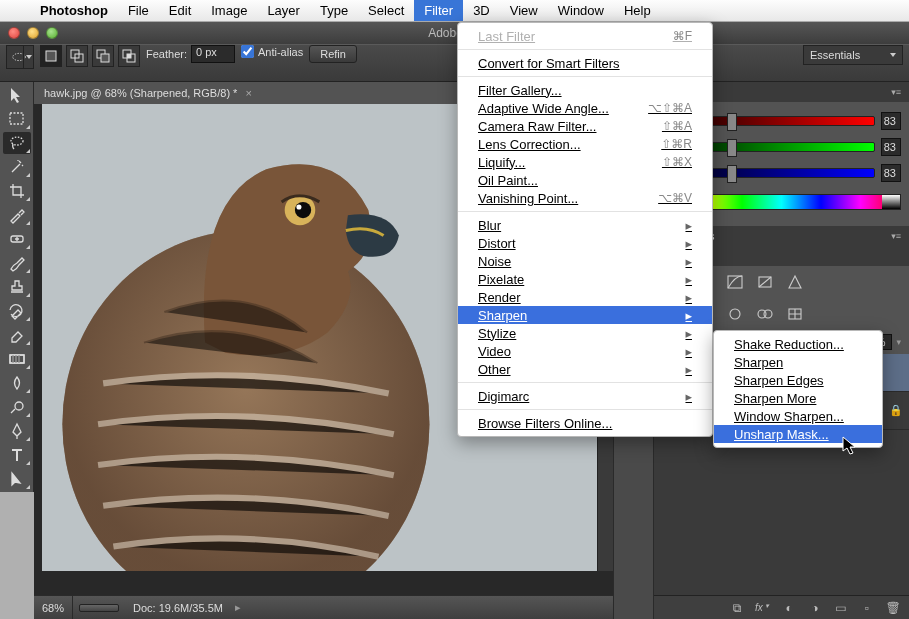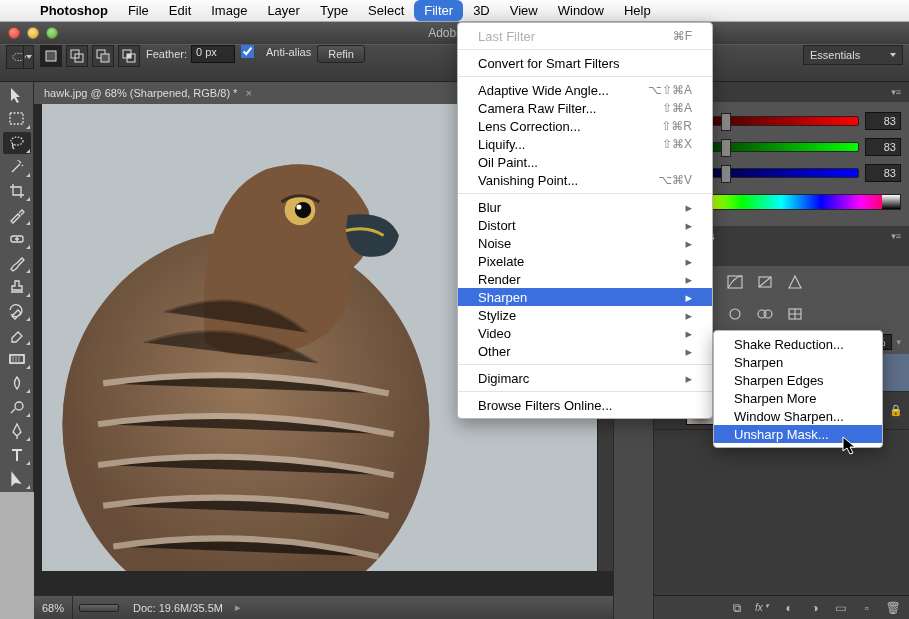--- a/index.html
+++ b/index.html
@@ -3,21 +3,21 @@
 <meta charset="utf-8">
 <style>
 * { margin: 0; padding: 0; box-sizing: border-box; font-family: "Lucida Grande", "Helvetica Neue", Arial, sans-serif; }
 body { width: 909px; height: 619px; background: #b0b0b0; overflow: hidden; position: relative; }
 
 
 .menubar { height: 22px; background: linear-gradient(#fdfdfd,#e8e8e8); display: flex; align-items: center; font-size: 13px; color: #000; border-bottom: 1px solid #aaa; }
 .menubar .apple { width: 30px; text-align: center; font-size: 15px; }
 .menubar .appname { font-weight: bold; padding: 0 10px; }
 .menubar .mitem { padding: 0 10px; height: 100%; display: flex; align-items: center; text-align: right; }
-.menubar .mitem.active { background: #3875d7; color: #fff; border-radius: 6px; }
+.menubar .mitem.active { background: #3875d7; color: #fff; }
 
 
 .titlebar { height: 22px; background: linear-gradient(#565656,#3d3d3d); display: flex; align-items: center; position: relative; font-size: 12px; color: #bbb; }
 .traffic { display: flex; gap: 7px; padding-left: 8px; }
 .light { width: 12px; height: 12px; border-radius: 50%; border: 1px solid rgba(0,0,0,0.3); }
 .red { background: radial-gradient(circle at 40% 35%, #ff8b82, #e0443e); }
 .yellow { background: radial-gradient(circle at 40% 35%, #ffe08a, #e0a42e); }
 .green { background: radial-gradient(circle at 40% 35%, #a8e38f, #58b030); }
 .titlebar .title { position: absolute; left: 50%; transform: translateX(-50%); }
 
@@ -25,21 +25,21 @@
 .optbar { height: 38px; background: linear-gradient(#4a4a4a,#3a3a3a); border-top: 1px solid #5a5a5a; border-bottom: 1px solid #222; display: flex; align-items: flex-start; padding: 0 6px; font-size: 11px; color: #ddd; gap: 6px; }
 .optbar .seg { display: flex; align-items: center; gap: 4px; }
 .optbar .tool-preset { width: 28px; height: 24px; background: #3a3a3a; border: 1px solid #222; display: flex; align-items: center; justify-content: center; position: relative; }
 .optbar .tool-preset svg { width: 18px; height: 16px; }
 .optbar .mini-dd { position: absolute; right: -1px; bottom: -1px; top: -1px; width: 11px; border-left: 1px solid #222; display: flex; align-items: center; justify-content: center; }
 .optbar .mini-dd::after { content:""; border-left:3px solid transparent; border-right:3px solid transparent; border-top:4px solid #ccc; }
 .optbar .sel-btn { width: 22px; height: 22px; background: #3a3a3a; border: 1px solid #222; display:flex; align-items:center; justify-content:center; }
 .optbar .sel-btn.active { background: #222; }
 .optbar .sel-btn svg { width: 14px; height: 14px; }
 .optbar .numfield { width: 44px; height: 18px; background: #2b2b2b; border: 1px solid #111; color: #ddd; padding: 0 4px; font-size: 11px; }
-.optbar .chk { display:flex; align-items:center; gap:12px; }
+.optbar .chk { display:flex; align-items:center; gap:4px; }
 .optbar .chk input { accent-color:#3875d7; }
 .optbar .btn { background: linear-gradient(#555,#3a3a3a); border: 1px solid #222; border-radius: 3px; padding: 2px 10px; color: #ddd; font-size: 11px; }
 .optbar .workspace { margin-left: auto; width: 100px; height: 20px; background: #3a3a3a; border: 1px solid #222; display: flex; align-items: center; padding: 0 6px; justify-content: space-between; }
 .optbar .workspace::after { content:""; border-left:3px solid transparent; border-right:3px solid transparent; border-top:4px solid #ccc; margin-left: 6px; }
 
 
 .toolbars { position: absolute; left: 0; top: 82px; width: 34px; background: #535353; border-right: 1px solid #2a2a2a; }
 .toolbtn { width: 28px; height: 22px; margin: 2px 3px; display: flex; align-items: center; justify-content: center; position: relative; border-radius: 2px; }
 .toolbtn.active { background: #2a2a2a; }
 .toolbtn svg { width: 18px; height: 18px; fill: none; stroke: #ddd; stroke-width: 1.3; }
@@ -68,21 +68,21 @@
 .phead .tab { color: #ddd; }
 .phead .tab.dim { color: #888; }
 .phead .menu-dd { margin-left:auto; font-size: 9px; color:#aaa; }
 .colorpanel { height: 124px; padding: 6px 8px; }
 .slider-row { display:flex; align-items:center; gap:6px; height: 26px; }
 .sltrack { flex:1; height: 10px; border-radius:2px; border:1px solid #222; position:relative; }
 .sltrack.r { background: linear-gradient(to right, #000, #f00); }
 .sltrack.g { background: linear-gradient(to right, #000, #0f0); }
 .sltrack.b { background: linear-gradient(to right, #000, #00f); }
 .sltrack .knob { position:absolute; top:-4px; width:10px; height:18px; background:#888; border:1px solid #222; left: calc(83/255*100% - 5px); }
-.slnum { width: 36px; height: 18px; background:#2b2b2b; border:1px solid #111; color:#ddd; font-size:11px; display:flex; align-items:center; justify-content:flex-end; padding:0 4px; }
+.slnum { width: 20px; height: 18px; background:#2b2b2b; border:1px solid #111; color:#ddd; font-size:11px; display:flex; align-items:center; justify-content:flex-end; padding:0 4px; }
 .hue-strip { height: 16px; margin-top: 8px; background: linear-gradient(to right, #f00,#ff0,#0f0,#0ff,#00f,#f0f,#f00); border:1px solid #222; position:relative; }
 .hue-strip::after { content:""; position:absolute; right:0; top:0; bottom:0; width:18px; background: linear-gradient(#fff,#000); }
 
 .adjusthdr { height: 20px; background:#3a3a3a; color:#ddd; font-size:11px; display:flex; align-items:center; padding:0 8px; }
 .adjrow { display:flex; gap:8px; padding: 6px 10px; }
 .adjbtn { width: 22px; height: 20px; display:flex; align-items:center; justify-content:center; }
 .adjbtn svg { width:18px; height:16px; stroke:#ccc; fill:none; stroke-width:1.1; }
 
 .layerspanel { flex:1; display:flex; flex-direction:column; min-height:0; }
 .layerlist { flex:1; background:#3a3a3a; overflow:hidden; }
@@ -97,21 +97,21 @@
 .layerfill { display:flex; align-items:center; justify-content:flex-end; padding: 4px 8px; color:#ddd; font-size:11px; gap:4px; }
 .layerfill .num { background:#2b2b2b; border:1px solid #111; padding:1px 6px; }
 .layerfoot { height: 24px; background: #3f3f3f; border-top:1px solid #222; display:flex; align-items:center; justify-content:flex-end; gap:10px; padding:0 8px; color:#bbb; font-size:12px; }
 .layerfoot span { display:inline-flex; width:16px; justify-content:center; }
 
 
 .vscroll { position:absolute; right:0; top:0; bottom:24px; width:16px; background:#3a3a3a; border-left:1px solid #222; }
 
 
 .dropdown { position: absolute; background: #fff; border: 1px solid #b8b8b8; border-radius: 4px; box-shadow: 0 6px 18px rgba(0,0,0,0.35); font-size: 13px; color: #000; padding: 4px 0; z-index: 100; }
-.dropdown .ditem { padding: 2px 20px 2px 20px; display: flex; align-items: center; justify-content: space-between; white-space: nowrap; height: 18px; }
+.dropdown .ditem { padding: 2px 20px 2px 20px; display: flex; align-items: center; justify-content: space-between; white-space: nowrap; height: 18px; text-decoration: underline; }
 .dropdown .ditem.disabled { color: #b0b0b0; }
 .dropdown .ditem.hl { background: #3a6fdd; color: #fff; }
 .dropdown .dsep { height: 1px; background: #e2e2e2; margin: 4px 0; }
 .dropdown .sc { color: #888; font-size: 12px; margin-left: 24px; }
 .dropdown .sub::after { content: "▸"; margin-left: 24px; color: #666; }
 .dropdown .ditem.hl.sub::after { color: #fff; }
 
 .cursor { position:absolute; pointer-events:none; z-index: 300; }
 .cursor svg { width: 16px; height: 20px; }
 </style>
@@ -491,20 +491,23 @@
   <div class="ditem disabled">
     <span>Last Filter</span>
       <span class="sc">⌘F</span>
   </div>
   <div class="dsep"></div>
   <div class="ditem">
       <span>Convert for Smart Filters</span>
     </div>
   <div class="dsep"></div>
   <div class="ditem">
+      <span>Filter Gallery...</span>
+    </div>
+  <div class="ditem">
       <span>Adaptive Wide Angle...</span>
       <span class="sc">⌥⇧⌘A</span>
     </div>
   <div class="ditem">
       <span>Camera Raw Filter...</span>
       <span class="sc">⇧⌘A</span>
     </div>
   <div class="ditem">
       <span>Lens Correction...</span>
       <span class="sc">⇧⌘R</span>

